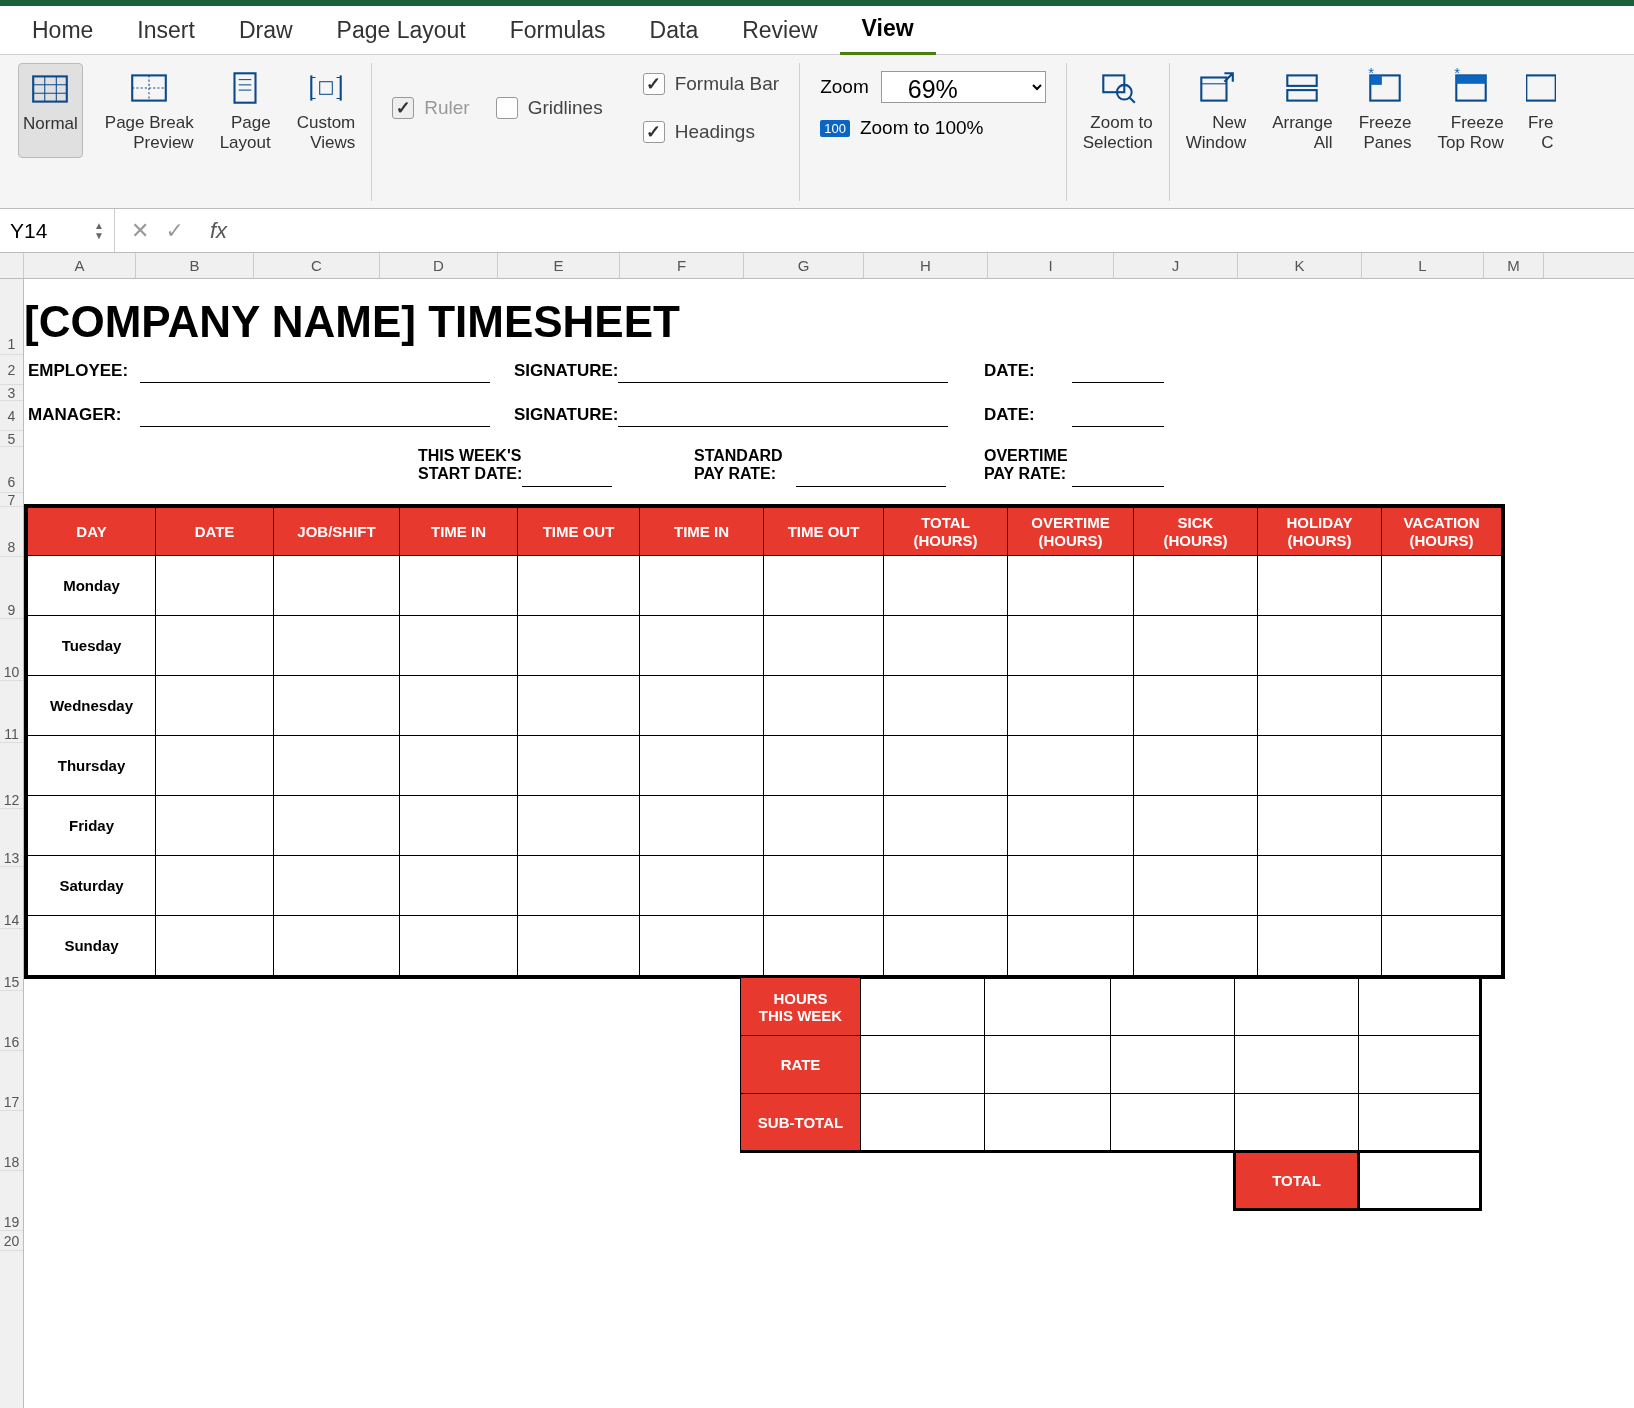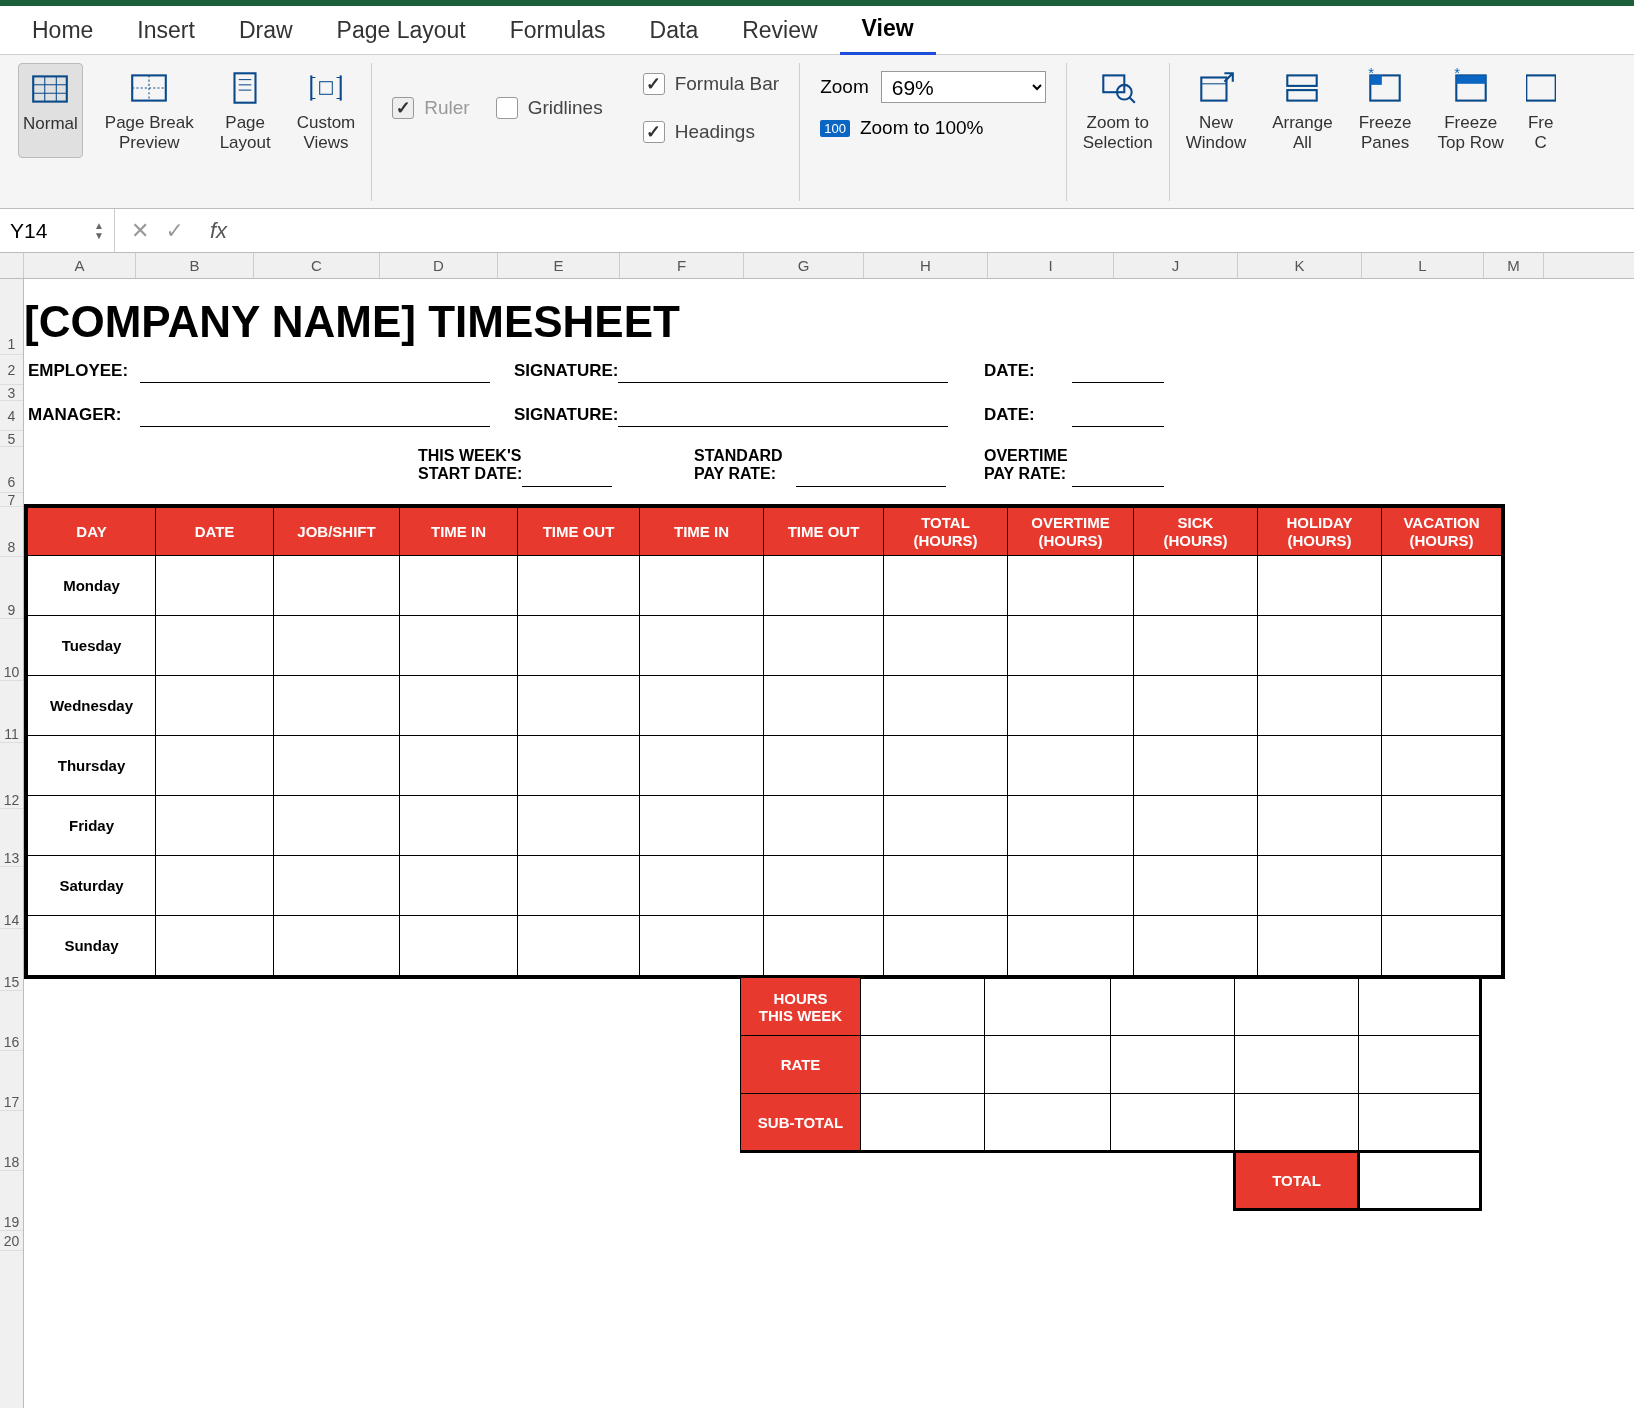--- a/index.html
+++ b/index.html
@@ -1,37 +1,37 @@
 <!DOCTYPE html>
 <html><head>
 <meta charset="utf-8">
 <style>
 *{box-sizing:border-box;margin:0;padding:0;font-family:-apple-system,BlinkMacSystemFont,"Segoe UI",Arial,sans-serif}
 body{overflow:hidden;width:1634px;height:1408px;background:#fff}
 .topbar{height:6px;background:#1c5f3a}
 .menubar{height:48px;display:flex;align-items:center;padding:0 10px;gap:0;background:#fff}
 .menubar .m{padding:10px 22px;font-size:23px;color:#333;cursor:pointer}
-.menubar .m.active{font-weight:700;color:#000;border-bottom:3px solid #1d4ed8}
+.menubar .m.active{font-weight:700;color:#000;border-bottom:3px solid #4d7c0f}
 .ribbon{height:155px;background:#f5f5f5;border-top:1px solid #d0d0d0;border-bottom:1px solid #bcbcbc;display:flex;padding:8px 6px 0}
 .rgroup{display:flex;flex-direction:column;align-items:center;padding:0 12px;border-right:1px solid #d0d0d0;height:138px}
 .rgroup:last-child{border-right:none}
 .rrow{display:flex;gap:18px}
 .rbtn{display:flex;flex-direction:column;align-items:center;cursor:pointer;padding:4px}
 .rbtn.active{background:#e0e0e0;border:1px solid #bbb;border-radius:4px}
 .rbtn svg{width:42px;height:42px}
-.rbtn .lbl{font-size:17px;color:#333;text-align:center;line-height:1.2;margin-top:4px}
+.rbtn .lbl{font-size:17px;color:#333;text-align:right;line-height:1.2;margin-top:4px}
 .chklist{display:flex;flex-direction:column;gap:20px;padding:10px 8px}
 .chk{display:flex;align-items:center;gap:10px;font-size:19px;color:#444;cursor:pointer}
 .chk .box{width:22px;height:22px;border:1px solid #999;border-radius:3px;background:#fff;display:flex;align-items:center;justify-content:center}
 .chk .box.ck::after{content:"✓";font-size:18px;color:#333;font-weight:700}
 .chk.dis{color:#999}
 .chk.dis .box{background:#eee}
 .zoomgrp{display:flex;flex-direction:column;gap:14px;padding:8px}
 .zoomrow{display:flex;align-items:center;gap:12px}
-.zoomsel{width:165px;height:32px;border:1px solid #999;background:#fff;font-size:21px;padding:2px 6px}
+.zoomsel{width:165px;height:32px;border:1px solid #999;background:#fff;font-size:25px;padding:2px 22px}
 .z100{display:flex;align-items:center;gap:10px;font-size:19px;cursor:pointer}
 .z100 .badge{background:#0a66c2;color:#fff;font-size:13px;padding:1px 4px;border-radius:2px}
 .fbar{height:44px;display:flex;align-items:center;border-bottom:1px solid #bcbcbc;background:#fff}
 .namebox{width:115px;padding:4px 10px;font-size:21px;border-right:1px solid #ccc;display:flex;align-items:center;justify-content:space-between;height:100%}
 .spin{display:flex;flex-direction:column;font-size:10px;color:#666;line-height:1}
 .ficons{display:flex;gap:16px;padding:0 16px;align-items:center;font-size:22px;color:#999}
 .fx{font-style:italic;font-size:22px;color:#555;padding:0 10px}
 .colhdr{height:26px;display:flex;background:#f0f0f0;border-bottom:1px solid #bcbcbc}
 .colhdr .corner{width:24px;border-right:1px solid #ccc;background:#f0f0f0}
 .colhdr .c{border-right:1px solid #ccc;font-size:15px;color:#555;text-align:center;line-height:26px}

